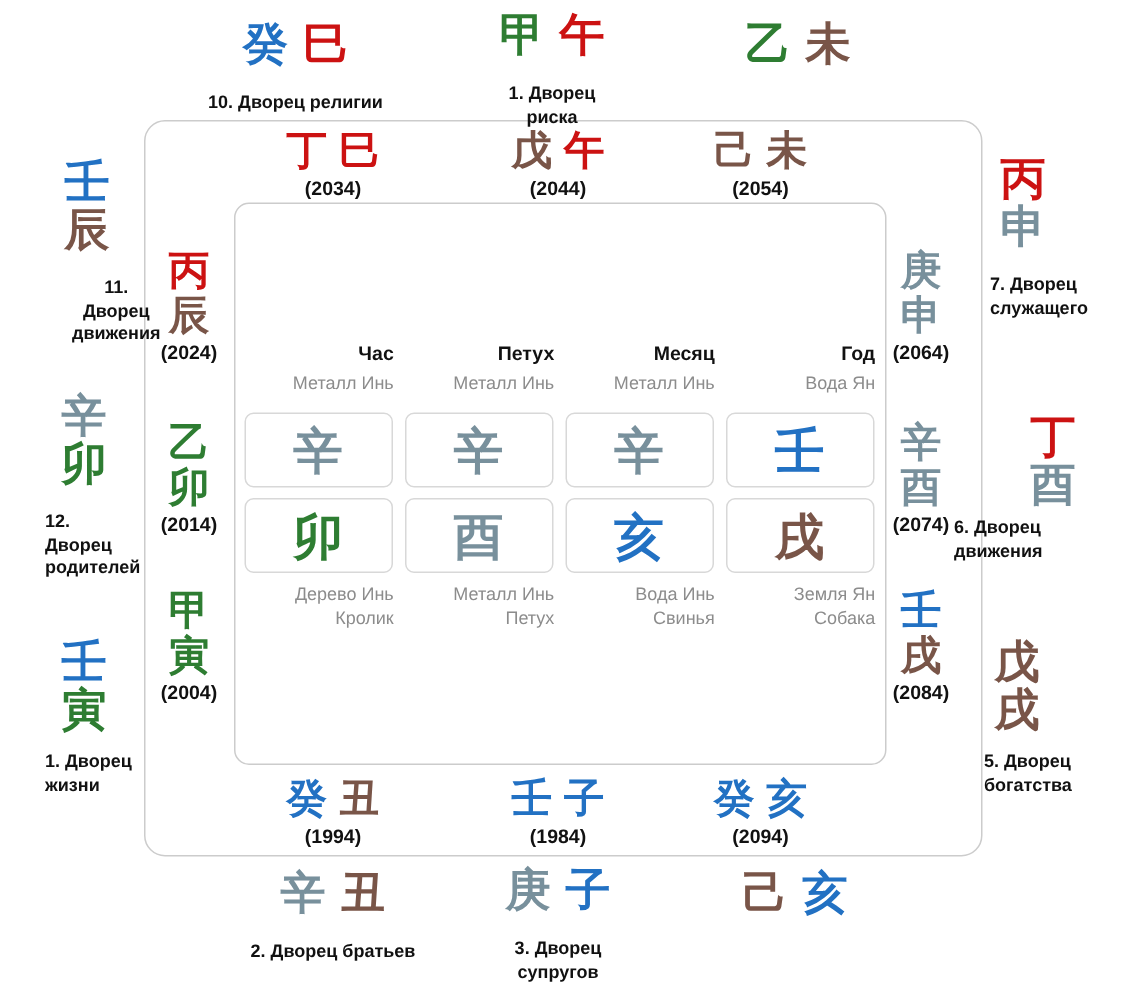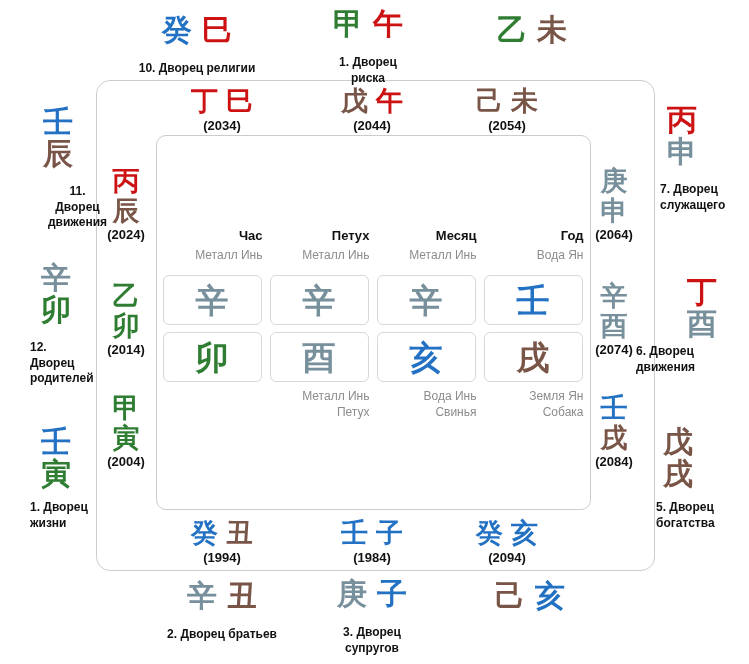--- a/index.html
+++ b/index.html
@@ -234,20 +234,24 @@
 
       <div class="tcol">
         <div class="ttitle">Час</div>
         <div class="tsub">Металл Инь</div>
         <div class="cellbox">
           <span class="ch s33" style="color: rgb(120, 144, 156);">辛</span>
         </div>
         <div class="cellbox">
           <span class="ch s33" style="color: rgb(46, 125, 50);">卯</span>
         </div>
+        <div class="tfoot">
+          <div>Дерево Инь</div>
+          <div>Кролик</div>
+        </div>
       </div>
 
       <div class="tcol">
         <div class="ttitle">Петух</div>
         <div class="tsub">Металл Инь</div>
         <div class="cellbox">
           <span class="ch s33" style="color: rgb(120, 144, 156);">辛</span>
         </div>
         <div class="cellbox">
           <span class="ch s33" style="color: rgb(120, 144, 156);">酉</span>

